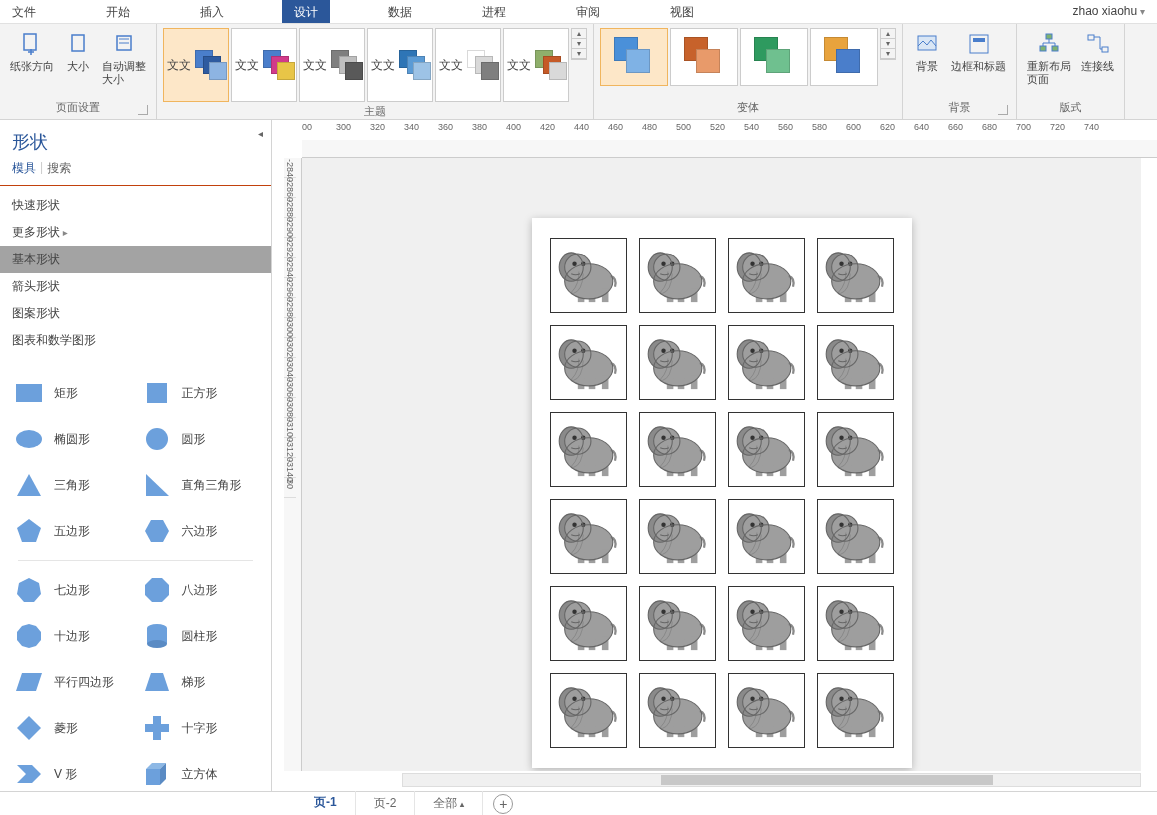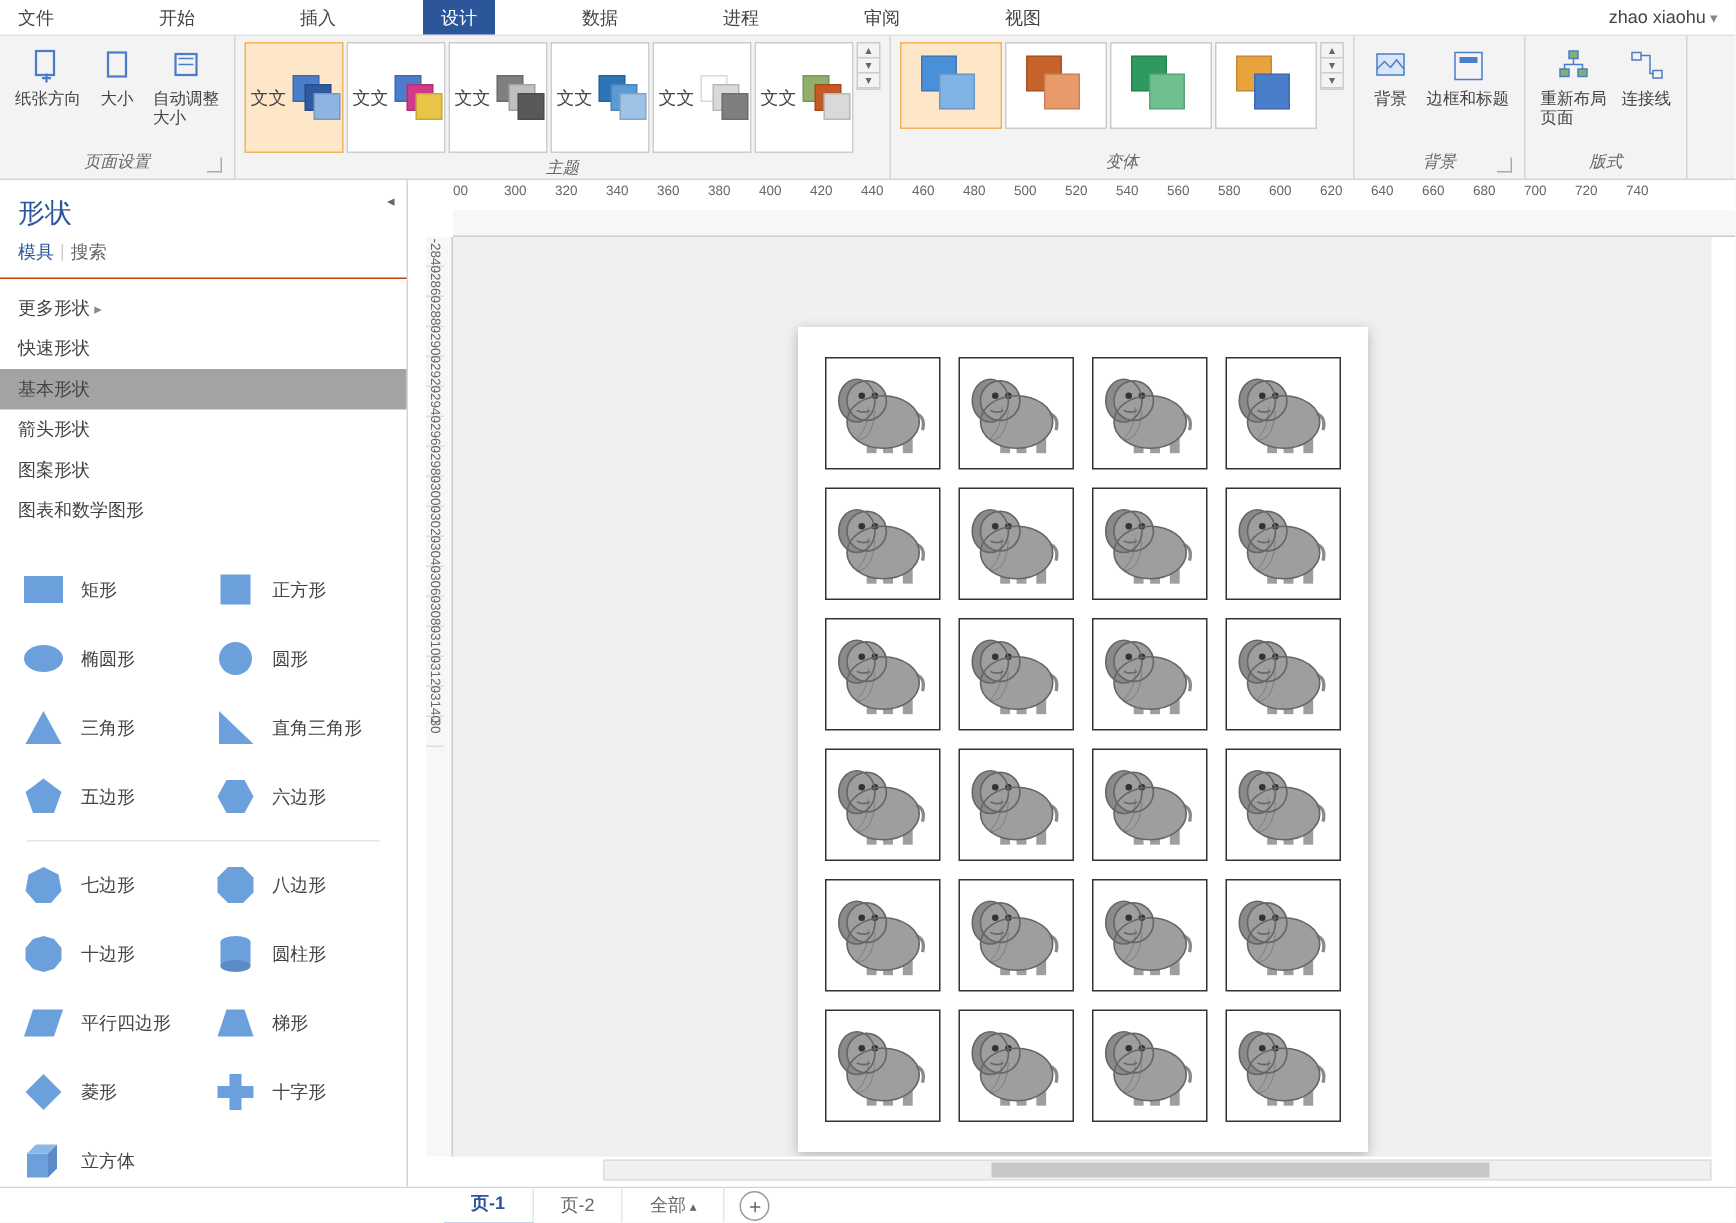--- a/index.html
+++ b/index.html
@@ -9,21 +9,21 @@
 .menubar { height: 24px; background: #fff; display: flex; align-items: stretch; border-bottom: 1px solid #e1e1e1; gap: 46px; }
 .menubar .tab { padding: 4px 12px; font-size: 12px; cursor: pointer; color: #444; }
 .menubar .tab.active { background: #2b579a; color: #fff; }
 .menubar .user { margin-left: auto; padding: 4px 12px; color: #444; }
 .menubar .user::after { content: " ▾"; font-size: 10px; color: #888; }
 
 
 .ribbon { height: 96px; background: #f3f3f3; display: flex; border-bottom: 1px solid #d4d4d4; }
 .group { border-right: 1px solid #d4d4d4; padding: 4px 6px 0 6px; display: flex; flex-direction: column; }
 .group-body { flex: 1; display: flex; align-items: flex-start; gap: 2px; }
-.group-label { font-size: 11px; color: #666; text-align: center; padding: 2px 0 4px; position: relative; font-style: italic; }
+.group-label { font-size: 11px; color: #666; text-align: center; padding: 2px 0 4px; position: relative; }
 .group-label .launcher { position: absolute; right: 2px; bottom: 4px; width: 10px; height: 10px; border: 1px solid #aaa; border-top: none; border-left: none; }
 .rbtn { display: flex; flex-direction: column; align-items: center; padding: 2px 4px; cursor: pointer; }
 .rbtn .ico { width: 28px; height: 28px; display: flex; align-items: center; justify-content: center; margin-bottom: 2px; }
 .rbtn span { font-size: 11px; line-height: 13px; color: #444; }
 
 .theme-swatch { width: 66px; height: 74px; border: 1px solid #ccc; background: #fff; display: flex; align-items: center; justify-content: center; position: relative; cursor: pointer; }
 .theme-swatch.selected { border: 1px solid #f0b55e; background: #fde7c8; }
 .swatch-inner { display: flex; align-items: center; gap: 4px; }
 .swatch-txt { font-size: 12px; color: #444; }
 .swatch-boxes { position: relative; width: 30px; height: 30px; }
@@ -293,22 +293,22 @@
 <div class="main">
 
   <div class="sidepanel">
     <div class="sp-title">形状</div>
     <div class="sp-tabs">
       <div class="t active">模具</div>
       <div class="sep">|</div>
       <div class="t">搜索</div>
     </div>
     <div class="sp-cats" id="sp-cats">
+        <div class="sp-cat">快速形状</div>
         <div class="sp-cat hasmore">更多形状</div>
-        <div class="sp-cat">快速形状</div>
         <div class="sp-cat selected">基本形状</div>
         <div class="sp-cat">箭头形状</div>
         <div class="sp-cat">图案形状</div>
         <div class="sp-cat">图表和数学图形</div>
       </div>
     <div class="sp-shapes" id="sp-shapes">
         <div class="shape-row">
           <div class="shape-item">
             <div class="sico">
               <svg width="30" height="30" viewBox="0 0 30 30">
@@ -447,20 +447,28 @@
           <div class="shape-item">
             <div class="sico">
               <svg width="30" height="30" viewBox="0 0 30 30">
                 <use href="#svg-cross"></use>
               </svg>
             </div>
             <span>十字形</span>
           </div>
         </div>
         <div class="shape-row">
+          <div class="shape-item">
+            <div class="sico">
+              <svg width="30" height="30" viewBox="0 0 30 30">
+                <use href="#svg-chevron"></use>
+              </svg>
+            </div>
+            <span>V 形</span>
+          </div>
           <div class="shape-item">
             <div class="sico">
               <svg width="30" height="30" viewBox="0 0 30 30">
                 <use href="#svg-cube"></use>
               </svg>
             </div>
             <span>立方体</span>
           </div>
         </div>
       </div>

